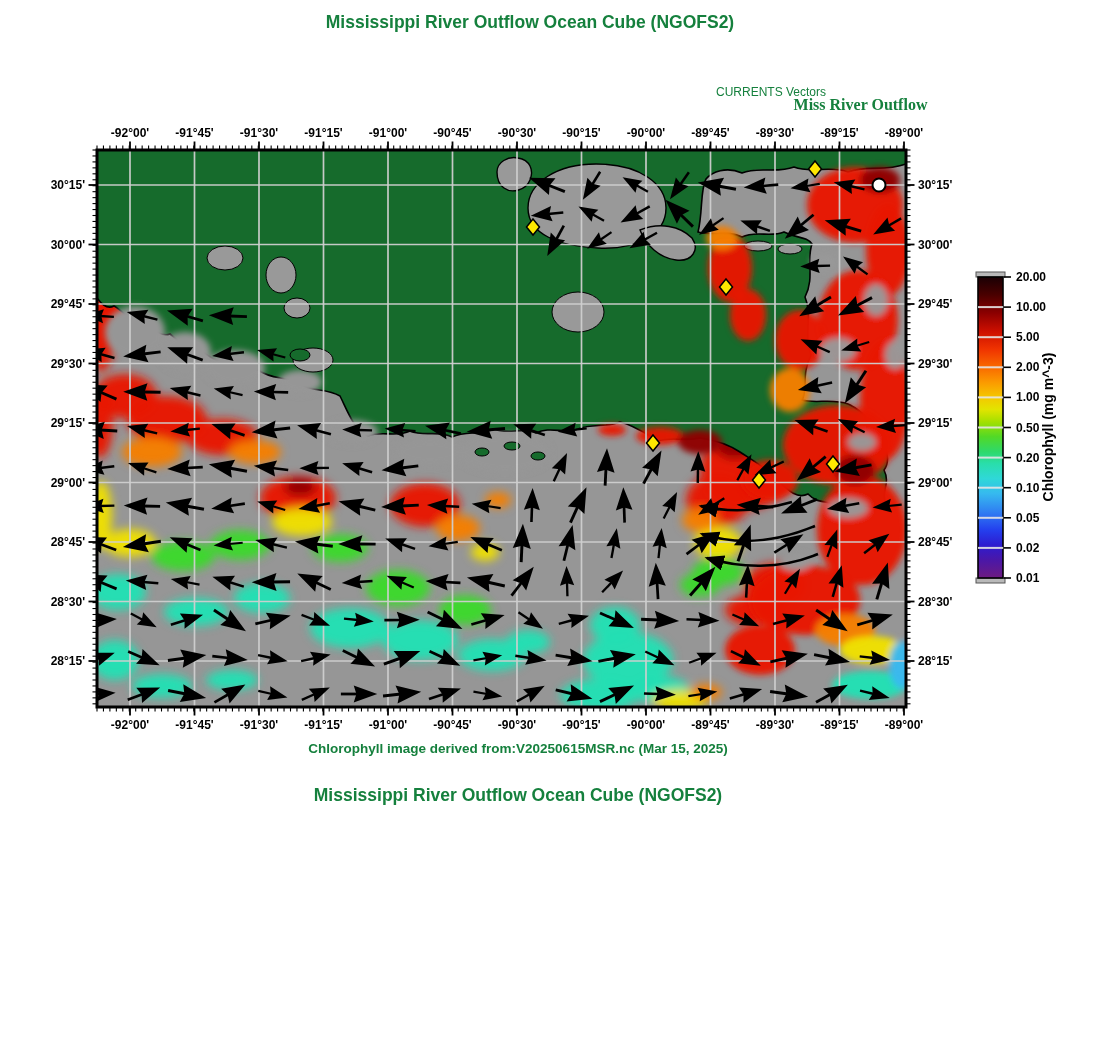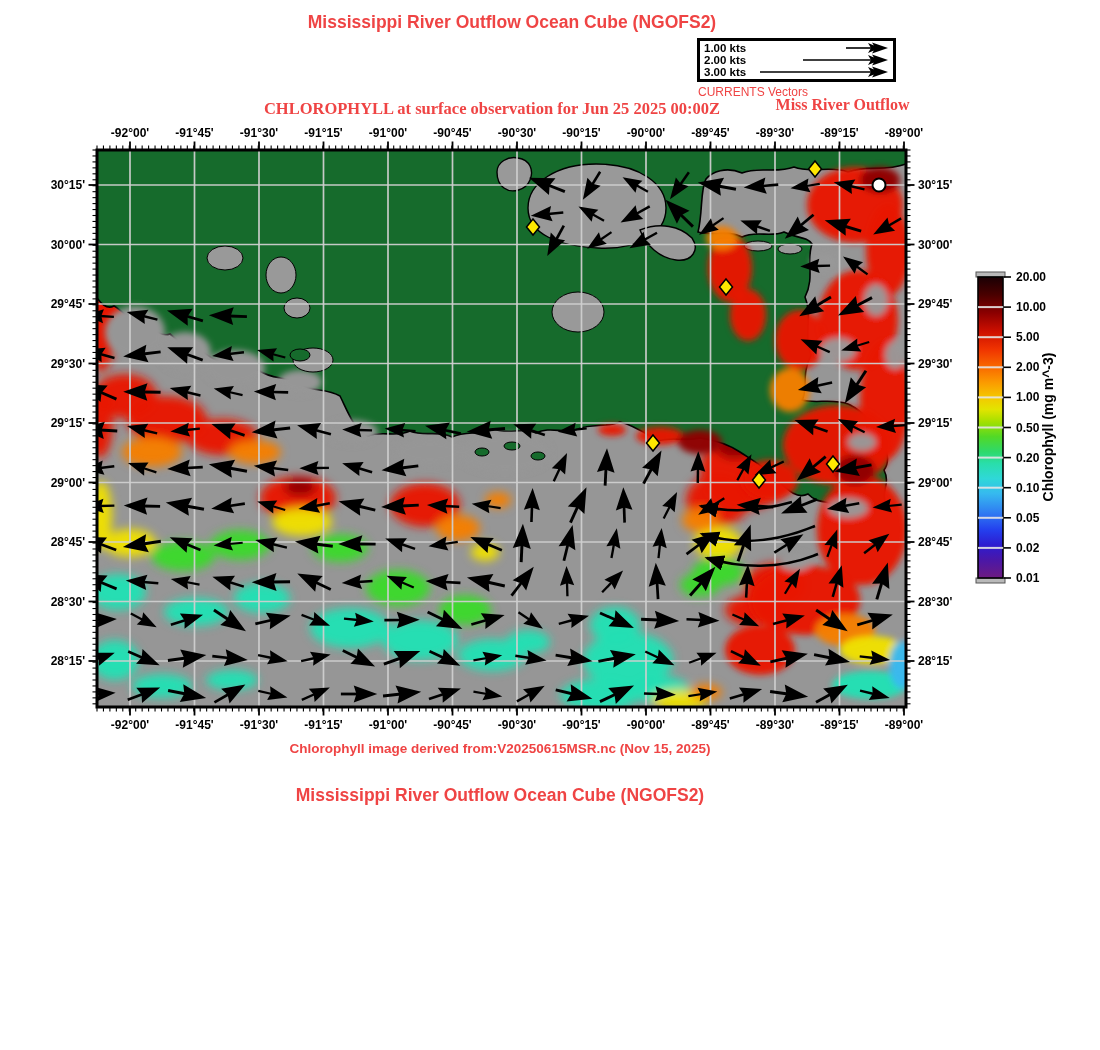--- a/index.html
+++ b/index.html
@@ -1,18 +1,18 @@
 <!DOCTYPE html>
 <html><head>
 <meta charset="utf-8">
 <style>
   html,body{margin:0;padding:0;background:#fff;}
   .stage{position:relative;width:1100px;height:1050px;background:#ffffff;overflow:hidden;
          font-family:"Liberation Sans",sans-serif;}
-  .t{position:absolute;white-space:nowrap;color:#ef4444;}
+  .t{position:absolute;white-space:nowrap;color:#15803d;padding-left:18px;}
   .top-title{left:0;top:12px;width:1024px;text-align:center;font-size:17.5px;font-weight:bold;}
   .subtitle{left:0;top:99px;width:984px;text-align:center;font-family:"Liberation Serif",serif;
             font-size:16.5px;font-weight:bold;}
   .marker-legend{position:absolute;left:111px;top:37px;}
   .ml-row{display:flex;align-items:center;height:15px;margin-bottom:1px;}
   .ml-row .glyph{flex:0 0 auto;margin-right:2px;}
   .ml-row span{font-size:13px;font-weight:bold;}
   .cv-box{position:absolute;left:697px;top:38px;width:193px;height:38px;border:3px solid #000;background:#fff;}
   .cv-row{position:absolute;left:4px;font-size:11.5px;font-weight:bold;line-height:12px;}
   .cv-caption{left:698px;top:85px;font-size:12px;font-weight:normal;}
@@ -23,37 +23,23 @@
   #map-svg{position:absolute;left:0;top:0;}
 </style>
 </head>
 <body>
 
 <div class="stage">
 
   <div class="t top-title">Mississippi River Outflow Ocean Cube (NGOFS2)</div>
 
 
-  <div class="cv-box">
-    <div class="cv-row" style="top:1px">1.00 kts</div>
-    <div class="cv-row" style="top:13px">2.00 kts</div>
-    <div class="cv-row" style="top:25px">3.00 kts</div>
-    <svg id="cv-arrows" width="193" height="38" style="position:absolute;left:0;top:0">
-        <line x1="146" y1="7" x2="176" y2="7" stroke="#000" stroke-width="1.6"></line>
-        <path d="M188,7 L172,1.5 L175.5,7 L172,12.5 Z M180,7 L168,2 L171,7 L168,12 Z" fill="#000"></path>
-        <line x1="103" y1="19" x2="176" y2="19" stroke="#000" stroke-width="1.6"></line>
-        <path d="M188,19 L172,13.5 L175.5,19 L172,24.5 Z M180,19 L168,14 L171,19 L168,24 Z" fill="#000"></path>
-        <line x1="60" y1="31" x2="176" y2="31" stroke="#000" stroke-width="1.6"></line>
-        <path d="M188,31 L172,25.5 L175.5,31 L172,36.5 Z M180,31 L168,26 L171,31 L168,36 Z" fill="#000"></path>
-      </svg>
-  </div>
   <div class="t cv-caption">CURRENTS Vectors</div>
   <div class="t region-label">Miss River Outflow</div>
 
-  <div class="t subtitle">CHLOROPHYLL at surface observation for Jun 25 2025 00:00Z</div>
 
   <svg id="map-svg" width="1100" height="1050">
     <defs>
       <filter id="blur5" x="-40%" y="-40%" width="180%" height="180%">
           <feGaussianBlur stdDeviation="5"></feGaussianBlur>
         </filter>
       <filter id="blur3" x="-40%" y="-40%" width="180%" height="180%">
           <feGaussianBlur stdDeviation="3.2"></feGaussianBlur>
         </filter>
       <marker id="ah" markerWidth="9" markerHeight="8" refX="6.5" refY="3" orient="auto">
@@ -1573,15 +1559,15 @@
         <text x="1016" y="521.8" font-family="Liberation Sans, sans-serif" font-size="12" font-weight="600">0.05</text>
         <line x1="978" y1="547.9" x2="1003" y2="547.9" stroke="#e6e6e6" stroke-width="2" opacity="0.9"></line>
         <line x1="1004" y1="547.9" x2="1011" y2="547.9" stroke="#000" stroke-width="1.6"></line>
         <text x="1016" y="551.9" font-family="Liberation Sans, sans-serif" font-size="12" font-weight="600">0.02</text>
         <line x1="1004" y1="578" x2="1011" y2="578" stroke="#000" stroke-width="1.6"></line>
         <text x="1016" y="582" font-family="Liberation Sans, sans-serif" font-size="12" font-weight="600">0.01</text>
       </g>
     <text id="cb-title" x="0" y="0" transform="translate(1053,427) rotate(-90)" text-anchor="middle" font-family="Liberation Sans, sans-serif" font-size="14" font-weight="bold">Chlorophyll (mg m^-3)</text>
   </svg>
 
-  <div class="t derive-caption">Chlorophyll image derived from:V20250615MSR.nc (Nov 15, 2025)</div>
+  <div class="t derive-caption">Chlorophyll image derived from:V20250615MSR.nc (Mar 15, 2025)</div>
   <div class="t bottom-title">Mississippi River Outflow Ocean Cube (NGOFS2)</div>
 </div>
 
 </body></html>

